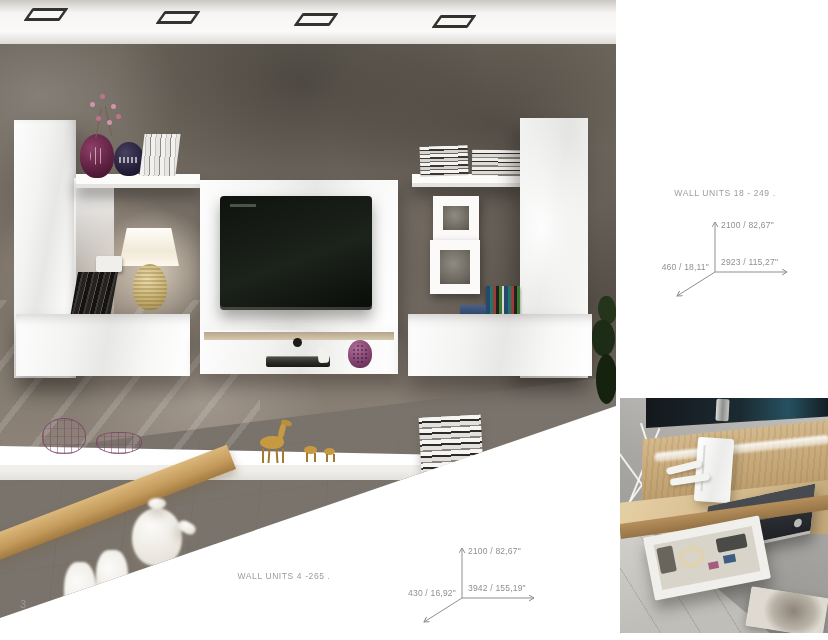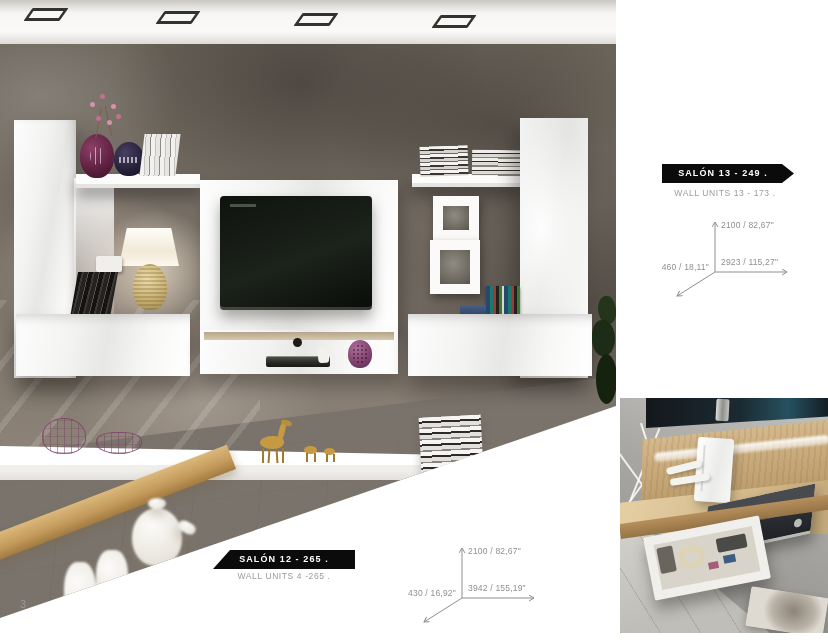--- a/index.html
+++ b/index.html
@@ -331,42 +331,36 @@
     <div class="d-drawer">
       <div class="d-item" style="left:22px;top:8px;width:26px;height:22px;border-radius:50%;border:5px solid #dfd3b4;"></div>
       <div class="d-item" style="left:62px;top:6px;width:30px;height:14px;background:#4a4a46;border-radius:2px;"></div>
       <div class="d-item" style="left:66px;top:24px;width:12px;height:8px;background:#3f5d82;"></div>
       <div class="d-item" style="left:50px;top:28px;width:10px;height:7px;background:#a65c7c;"></div>
       <div class="d-item" style="left:2px;top:4px;width:16px;height:26px;background:#6a655c;border-radius:2px;"></div>
     </div>
     <div class="d-magazine"></div>
   </section>
 
-  <div class="banner banner-1">
-    <span>SALÓN 13 - 249 .</span>
-  </div>
-  <div class="subname subname-1">WALL UNITS 13 - 173 .</div>
+  <div class="subname subname-1">WALL UNITS 18 - 249 .</div>
 
   <svg class="dims dims-1" width="180" height="95" viewBox="0 0 180 95">
     <defs>
       <marker id="arr1" markerWidth="8" markerHeight="8" refX="5" refY="3" orient="auto">
         <path d="M0,0 L5,3 L0,6" fill="none" stroke="#8f8f8f" stroke-width="1"></path>
       </marker>
     </defs>
     <line x1="78" y1="60" x2="78" y2="10" marker-end="url(#arr1)"></line>
     <line x1="78" y1="60" x2="150" y2="60" marker-end="url(#arr1)"></line>
     <line x1="78" y1="60" x2="40" y2="84" marker-end="url(#arr1)"></line>
     <text x="84" y="16">2100 / 82,67"</text>
     <text x="84" y="53">2923 / 115,27"</text>
     <text x="72" y="58" text-anchor="end">460 / 18,11"</text>
   </svg>
 
-  <div class="banner banner-2">
-    <span>SALÓN 12 - 265 .</span>
-  </div>
   <div class="subname subname-2">WALL UNITS 4 -265 .</div>
 
   <svg class="dims dims-2" width="180" height="95" viewBox="0 0 180 95">
     <defs>
       <marker id="arr2" markerWidth="8" markerHeight="8" refX="5" refY="3" orient="auto">
         <path d="M0,0 L5,3 L0,6" fill="none" stroke="#8f8f8f" stroke-width="1"></path>
       </marker>
     </defs>
     <line x1="78" y1="60" x2="78" y2="10" marker-end="url(#arr2)"></line>
     <line x1="78" y1="60" x2="150" y2="60" marker-end="url(#arr2)"></line>

